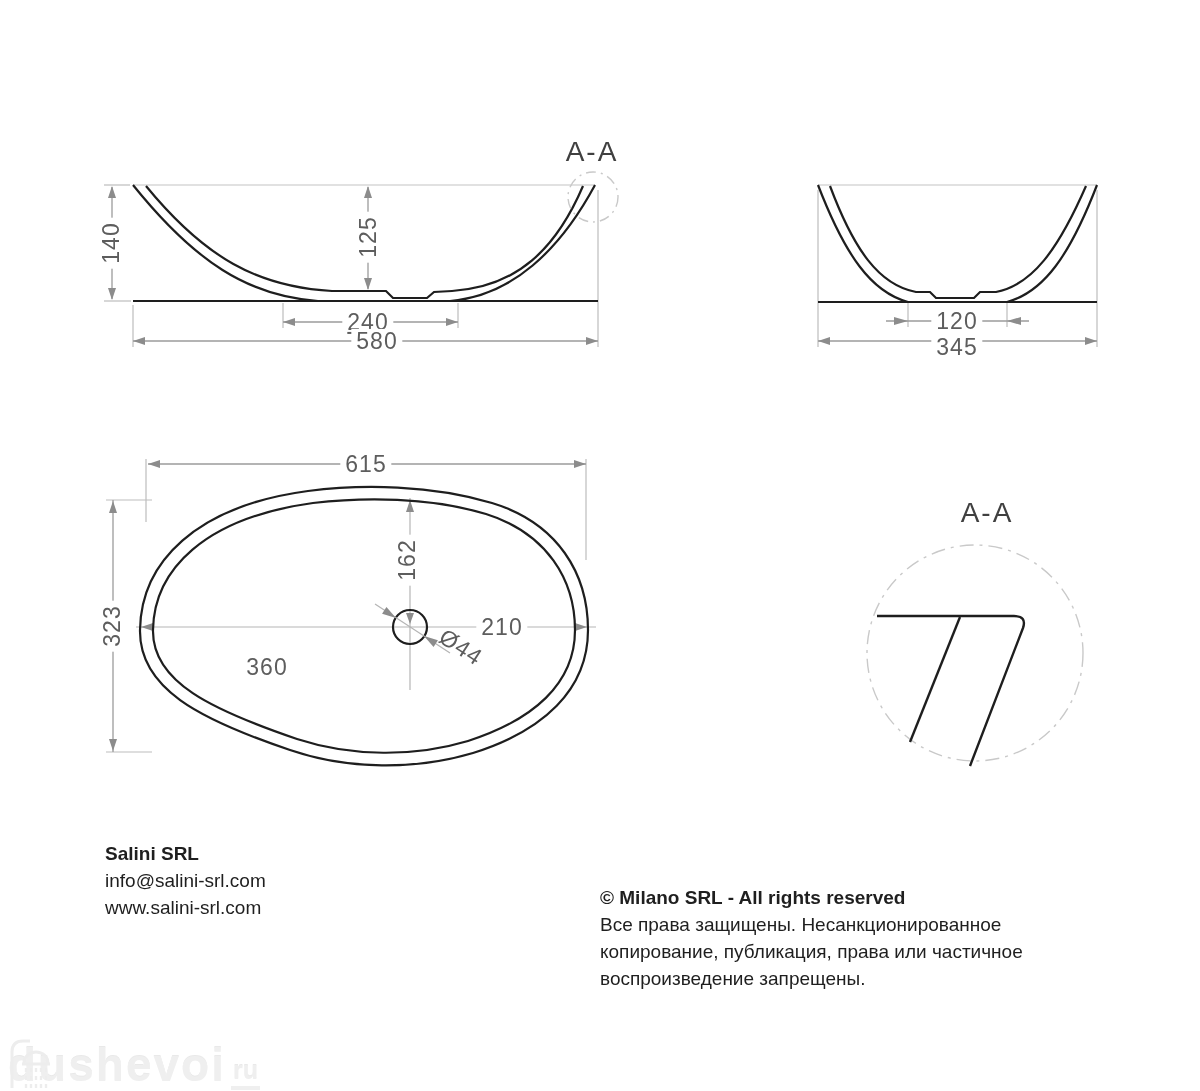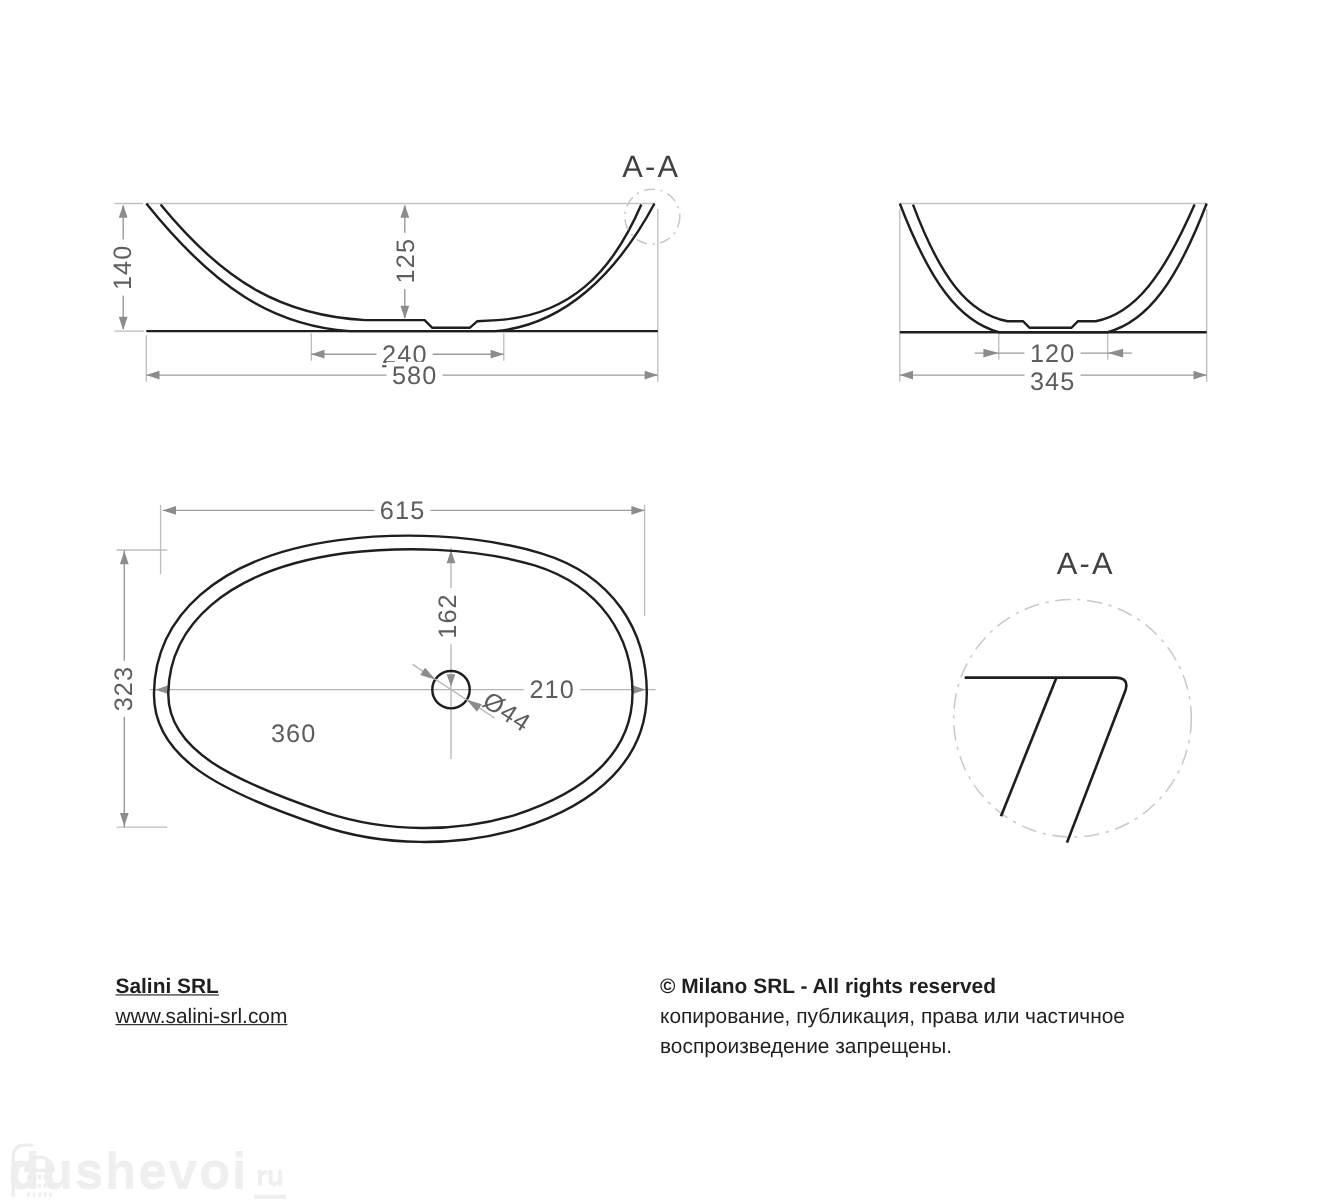--- a/index.html
+++ b/index.html
@@ -143,27 +143,29 @@
 
   <div class="lbl" style="left:366px;top:464px;">615</div>
   <div class="lbl rot90" style="left:112px;top:626px;">323</div>
   <div class="lbl" style="left:267px;top:627px;margin-top:40px;">360</div>
   <div class="lbl" style="left:502px;top:627px;">210</div>
   <div class="lbl rot90" style="left:407px;top:560px;">162</div>
   <div class="lbl rot33" style="left:461px;top:647px;">Ø44</div>
 
   <div class="seclbl" style="left:987px;top:513px;">A-A</div>
 
-  <div class="footer-block" style="left:105px;top:884px;text-decoration:underline;">
+  <div class="footer-block" style="left:105px;top:840px;">
     <div class="bold">Salini SRL</div>
+    <div>info@salini-srl.com</div>
     <div>www.salini-srl.com</div>
   </div>
 
   <div class="footer-block" style="left:600px;top:884px;">
     <div class="bold">© Milano SRL - All rights reserved</div>
+    <div>Все права защищены. Несанкционированное</div>
     <div>копирование, публикация, права или частичное</div>
     <div>воспроизведение запрещены.</div>
   </div>
 
   <div id="watermark">
     <svg width="52" height="54" viewBox="0 0 52 54">
       <path d="M4,52 L4,16 Q4,5 15,5 L22,5" stroke="#ededed" stroke-width="3" fill="none"></path>
       <path d="M16,27 A12,11 0 0 1 40,27" stroke="#ededed" stroke-width="3" fill="none"></path>
       <path d="M14,28 L42,28" stroke="#ededed" stroke-width="3" fill="none"></path>
       <g stroke="#ededed" stroke-width="2.4">

